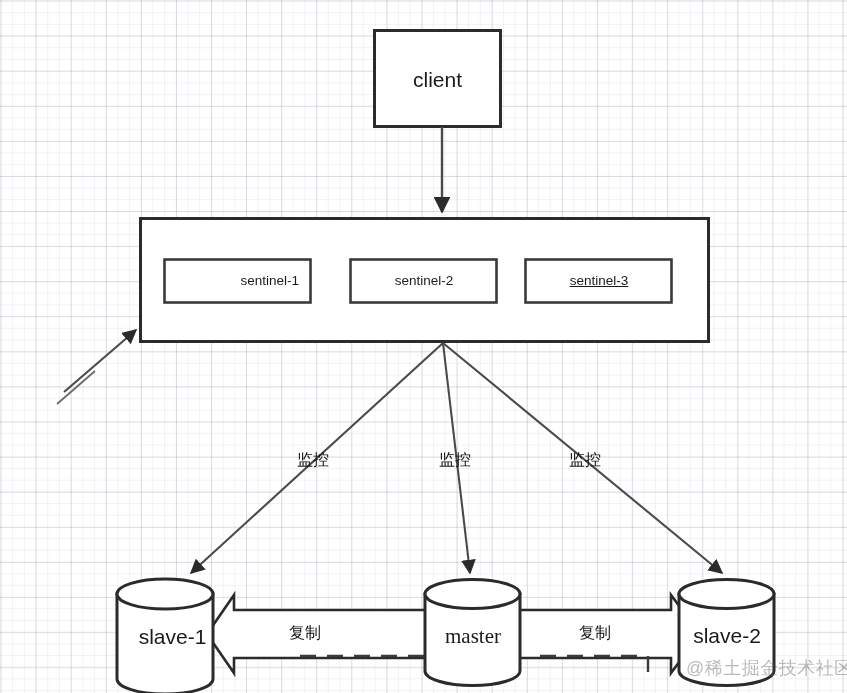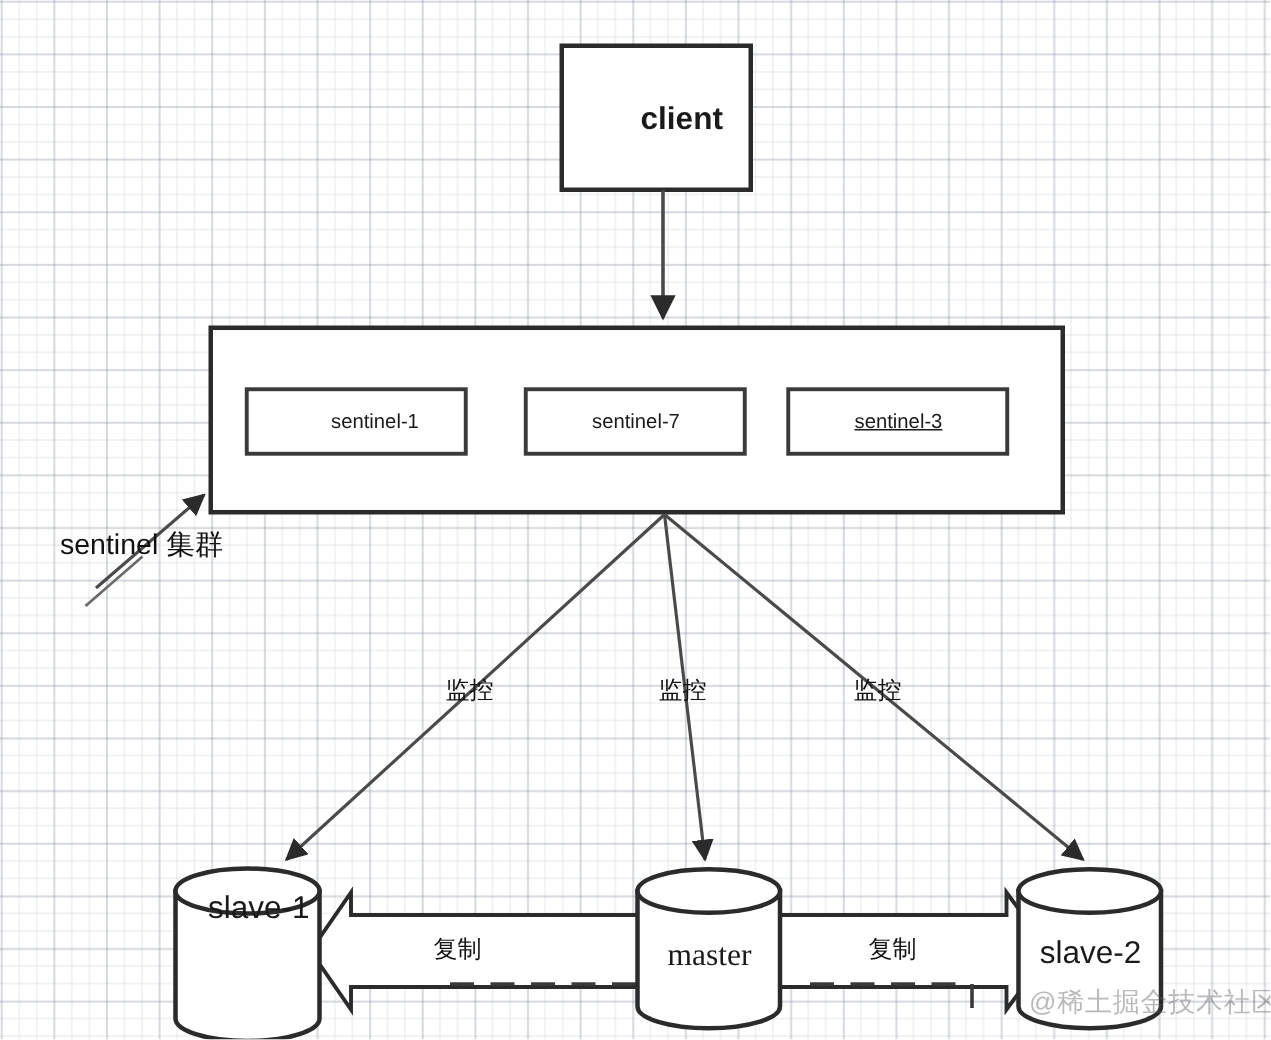--- a/index.html
+++ b/index.html
@@ -106,34 +106,33 @@
       <path d="M 425 594 L 425 671 A 47.5 14.5 0 0 0 520 671 L 520 594 Z" fill="#ffffff" stroke="#2b2b2b" stroke-width="3"></path>
       <ellipse cx="472.5" cy="594" rx="47.5" ry="14.5" fill="#ffffff" stroke="#2b2b2b" stroke-width="3"></ellipse>
     </g>
 
     <g>
       <path d="M 679 594 L 679 671 A 47.5 14.5 0 0 0 774 671 L 774 594 Z" fill="#ffffff" stroke="#2b2b2b" stroke-width="3"></path>
       <ellipse cx="726.5" cy="594" rx="47.5" ry="14.5" fill="#ffffff" stroke="#2b2b2b" stroke-width="3"></ellipse>
     </g>
   </svg>
 
-  <div class="node-label lbl-client" style="left:391px; top:68px; width:127px;font-weight:bold;">client</div>
+  <div class="node-label lbl-client" style="left:374px; top:68px; width:127px;">client</div>
 
-  <div class="node-label lbl-sentinel" style="left:177px; top:273px; width:146px;">sentinel-1</div>
-  <div class="node-label lbl-sentinel" style="left:351px; top:273px; width:146px;">sentinel-7</div>
+  <div class="node-label lbl-sentinel" style="left:153px; top:273px; width:146px;text-align:right;">sentinel-1</div>
+  <div class="node-label lbl-sentinel" style="left:351px; top:273px; width:146px;">sentinel-2</div>
   <div class="node-label lbl-sentinel" style="left:526px; top:273px; width:146px;text-decoration:underline;">sentinel-3</div>
 
-  <div class="node-label lbl-group" style="left:40px; top:350px; text-align:left;">sentinel 集群</div>
 
   <div class="node-label lbl-cjk" style="left:258px; top:450px; width:110px;">监控</div>
   <div class="node-label lbl-cjk" style="left:400px; top:450px; width:110px;">监控</div>
   <div class="node-label lbl-cjk" style="left:530px; top:450px; width:110px;">监控</div>
 
   <div class="node-label lbl-cjk" style="left:235px; top:623px; width:140px;">复制</div>
   <div class="node-label lbl-cjk" style="left:525px; top:623px; width:140px;">复制</div>
 
-  <div class="node-label lbl-db" style="left:117px; top:594px; width:111px;">slave-1</div>
+  <div class="node-label lbl-db" style="left:117px; top:625px; width:111px;">slave-1</div>
   <div class="node-label lbl-db" style="left:425px; top:624px; width:96px;font-family:Liberation Serif, serif;">master</div>
   <div class="node-label lbl-db" style="left:679px; top:624px; width:96px;">slave-2</div>
 
   <div class="watermark">@稀土掘金技术社区</div>
 
 </div>
 
 </body></html>

